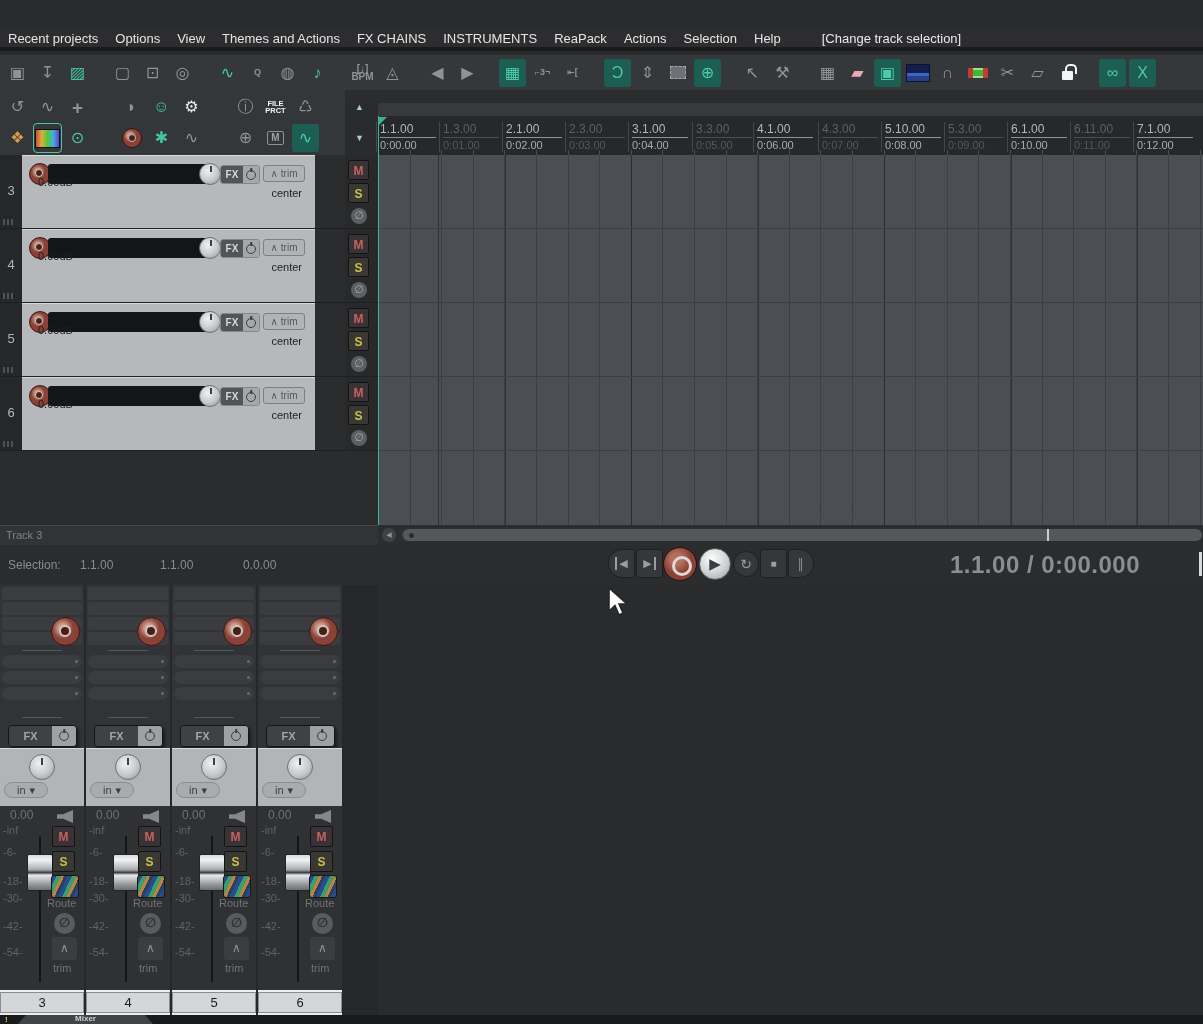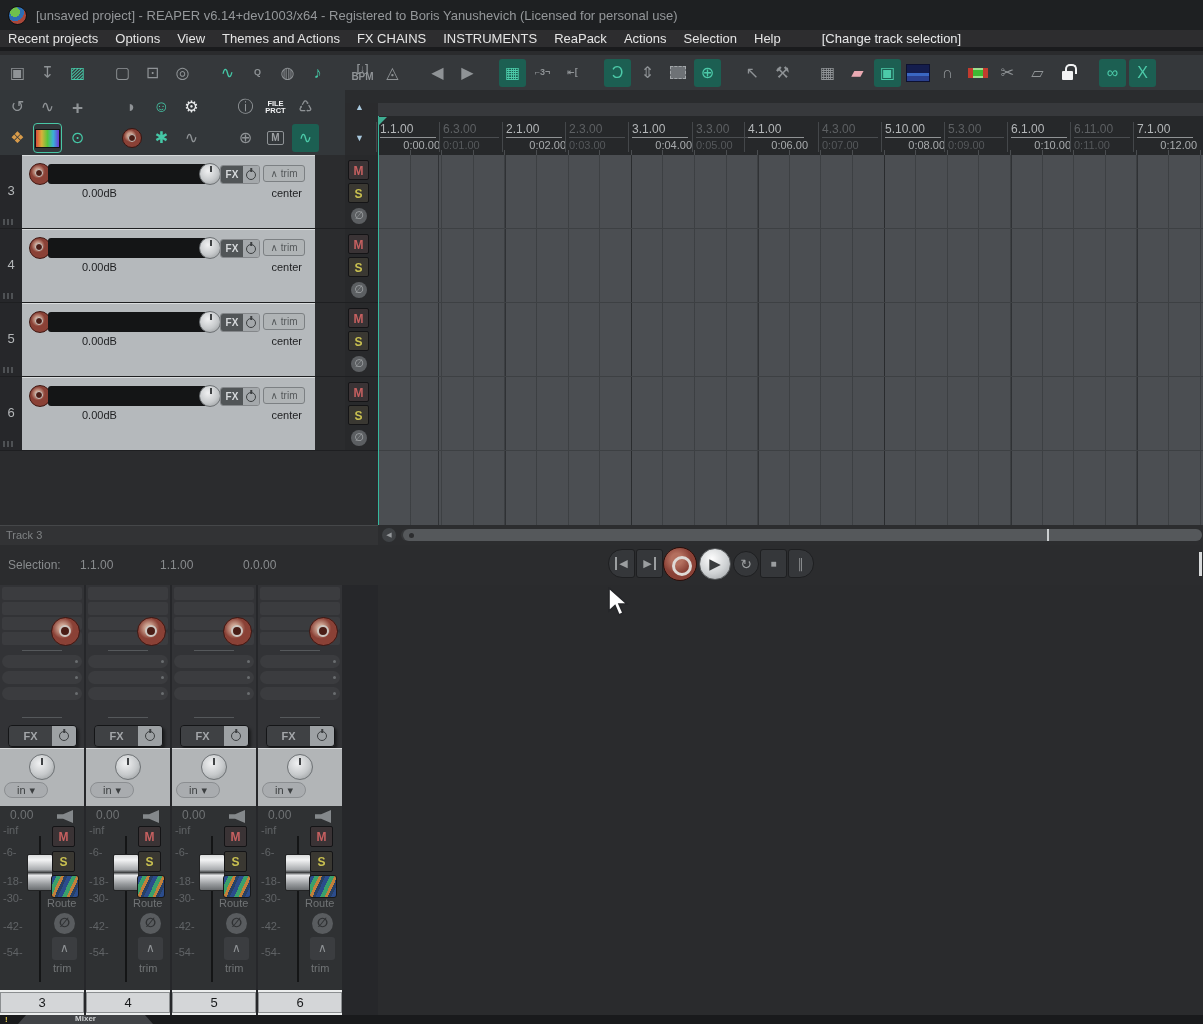--- a/index.html
+++ b/index.html
@@ -50,21 +50,21 @@
   .arrhead1{left:345px;top:90px;width:858px;height:13px;background:#2a2c2e;}
   .arrhead2{left:378px;top:103px;width:825px;height:13px;background:#37393c;}
   .ruler{left:378px;top:116px;width:825px;height:39px;background:#26282a;}
   .ruler::after{content:"";position:absolute;left:0;right:0;bottom:0;height:5px;
     background:repeating-linear-gradient(90deg,#4a4d50 0 1px,transparent 1px 31.6px);}
   .rmark{position:absolute;top:6px;width:60px;}
   .rmark::before{content:"";position:absolute;left:-4px;top:0;width:1px;height:30px;background:#44474a;}
   .rmark .m{display:block;font-size:12px;border-bottom:1px solid;padding-bottom:1px;width:56px;}
   .rmark .t{display:block;font-size:11px;margin-top:1px;}
   .rmark.major .m{color:#b4b7b9;border-color:#8f9294;}
-  .rmark.major .t{color:#a9acae;text-align:right;}
+  .rmark.major .t{color:#a9acae;}
   .rmark.minor .m{color:#5d6063;border-color:#4a4d50;}
   .rmark.minor .t{color:#55585b;}
   .cflag{left:378px;top:117px;width:0;height:0;border-top:9px solid #3fae93;border-right:9px solid transparent;z-index:5;}
   .editcursor{left:378px;top:116px;width:1px;height:409px;background:#35b89e;z-index:4;}
   
   .arrange{left:378px;top:155px;width:825px;height:370px;background-color:#4b4e52;
     background-image:
       repeating-linear-gradient(90deg,rgba(25,27,29,0.55) 0 1px,transparent 1px 126.4px),
       repeating-linear-gradient(90deg,rgba(60,63,66,0.95) 0 1px,transparent 1px 31.6px);
     background-position:127px 0,0 0;}
@@ -84,21 +84,21 @@
   .vknob{position:absolute;right:-11px;top:-1px;width:22px;height:22px;border-radius:50%;
     background:radial-gradient(circle at 40% 35%,#f0f1f2,#c6c9cb 55%,#8e9294);border:1px solid #6e7275;box-sizing:border-box;}
   .vknob::after{content:"";position:absolute;left:10px;top:2px;width:1.5px;height:6px;background:#3f4244;}
   .fxgrp{position:absolute;left:198px;top:9px;width:38px;height:17px;border:1px solid #84878a;border-radius:3px;display:flex;overflow:hidden;}
   .fxl{flex:1;background:#515557;color:#d6d9db;font-weight:bold;font-size:10px;display:flex;align-items:center;justify-content:center;}
   .fxr{width:16px;background:#a4a8ab;display:flex;align-items:center;justify-content:center;}
   .pwr{display:inline-block;width:8px;height:8px;border:1.5px solid #3c3f41;border-radius:50%;position:relative;}
   .pwr::after{content:"";position:absolute;left:50%;top:-3px;width:1.5px;height:4px;background:#3c3f41;transform:translateX(-50%);}
   .trimbtn{position:absolute;left:241px;top:9px;width:42px;height:17px;border:1px solid #7c8083;border-radius:3px;
     background:#b0b4b6;color:#54585a;font-size:10px;display:flex;align-items:center;justify-content:center;gap:3px;box-sizing:border-box;}
-  .dbtxt{position:absolute;left:16px;top:31px;font-size:11px;color:#1d1e20;margin-left:44px;}
+  .dbtxt{position:absolute;left:16px;top:20px;font-size:11px;color:#1d1e20;}
   .pantxt{position:absolute;right:13px;top:31px;font-size:11px;color:#1d1e20;}
   .tms{position:absolute;left:345px;top:0;width:33px;height:73px;background:#28292b;}
   .mbtn,.sbtn{position:absolute;left:3px;width:21px;height:20px;background:#3a3335;border:1px solid #141416;border-radius:2px;
     font-weight:bold;font-size:12px;text-align:center;line-height:20px;box-sizing:border-box;}
   .mbtn{top:5px;color:#c66060;}
   .sbtn{top:28px;color:#c9c050;background:#3a3832;}
   .phbtn{position:absolute;left:6px;top:53px;width:16px;height:16px;border-radius:50%;background:#5c5f62;
     color:#a3a6a8;font-size:11px;line-height:15px;text-align:center;}
   
   .tcpinfo{left:0;top:525px;width:378px;height:20px;background:#323335;border-top:1px solid #454749;
@@ -180,24 +180,20 @@
     clip-path:polygon(8px 0,127px 0,135px 9px,0 9px);
     font-size:8px;font-weight:bold;color:#cdd0d2;text-align:center;line-height:8px;}
   
   .cursor{left:607px;top:587px;z-index:50;pointer-events:none;}
 </style>
 </head>
 <body>
 
 <div id="app">
 
-  <div class="abs titlebar">
-    <div class="applogo"></div>
-    <div class="titletext">[unsaved project] - REAPER v6.14+dev1003/x64 - Registered to Boris Yanushevich (Licensed for personal use)</div>
-  </div>
 
   <div class="abs menubar">
     <span class="menuitem">Recent projects</span>
     <span class="menuitem">Options</span>
     <span class="menuitem">View</span>
     <span class="menuitem">Themes and Actions</span>
     <span class="menuitem">FX CHAINS</span>
     <span class="menuitem">INSTRUMENTS</span>
     <span class="menuitem">ReaPack</span>
     <span class="menuitem">Actions</span>
@@ -394,40 +390,40 @@
   </div>
 
   <div class="abs arrhead1"></div>
   <div class="abs arrhead2"></div>
   <div class="abs ruler">
     <div class="rmark major" style="left:2px">
         <span class="m">1.1.00</span>
         <span class="t">0:00.00</span>
       </div>
     <div class="rmark minor" style="left:65px">
-        <span class="m">6.3.00</span>
+        <span class="m">1.3.00</span>
         <span class="t">0:01.00</span>
       </div>
     <div class="rmark major" style="left:128px">
         <span class="m">2.1.00</span>
         <span class="t">0:02.00</span>
       </div>
     <div class="rmark minor" style="left:191px">
         <span class="m">2.3.00</span>
         <span class="t">0:03.00</span>
       </div>
     <div class="rmark major" style="left:254px">
         <span class="m">3.1.00</span>
         <span class="t">0:04.00</span>
       </div>
     <div class="rmark minor" style="left:318px">
         <span class="m">3.3.00</span>
         <span class="t">0:05.00</span>
       </div>
-    <div class="rmark major" style="left:370px">
+    <div class="rmark major" style="left:379px">
         <span class="m">4.1.00</span>
         <span class="t">0:06.00</span>
       </div>
     <div class="rmark minor" style="left:444px">
         <span class="m">4.3.00</span>
         <span class="t">0:07.00</span>
       </div>
     <div class="rmark major" style="left:507px">
         <span class="m">5.10.00</span>
         <span class="t">0:08.00</span>
@@ -612,20 +608,21 @@
     <div class="trpt">
         <span>↻</span>
       </div>
     <div class="tbtn tstop">
         <span>■</span>
       </div>
     <div class="tbtn tpause">
         <span>║</span>
       </div>
 
+    <div class="timedisp">1.1.00 / 0:00.000</div>
     <div class="edgetick"></div>
   </div>
 
   <div class="abs mixer">
 
     <div class="strip" style="left:0">
       <div class="slot" style="top:2px"></div>
       <div class="slot" style="top:17px"></div>
       <div class="slot" style="top:32px"></div>
       <div class="slot" style="top:47px"></div>

